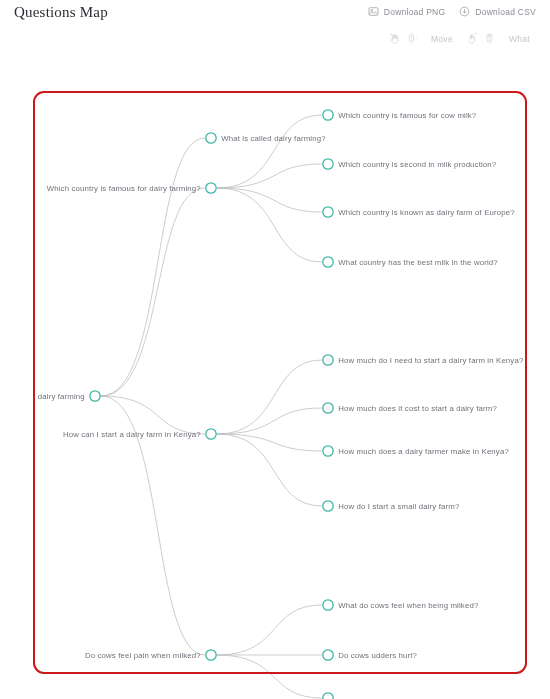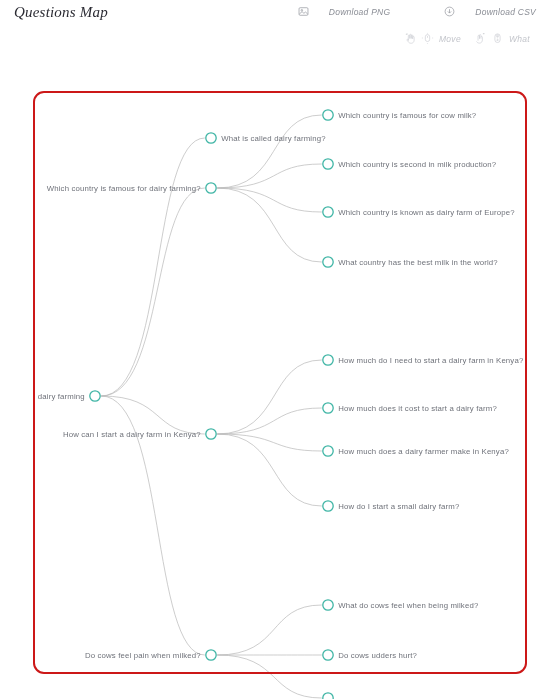--- a/index.html
+++ b/index.html
@@ -15,21 +15,20 @@
     font-family: "Liberation Sans", sans-serif;
     -webkit-font-smoothing: antialiased;
   }
 
   
   #header {
     position: absolute;
     left: 0; top: 0;
     width: 550px;
     height: 60px;
-    font-style: italic;
   }
   #page-title {
     position: absolute;
     left: 14px;
     top: 4px;
     font-family: "Liberation Serif", serif;
     font-size: 15px;
     color: #2b2b33;
     letter-spacing: .2px;
     white-space: nowrap;
@@ -39,27 +38,26 @@
     position: absolute;
     right: 14px;
     top: 6px;
     display: flex;
     align-items: center;
     gap: 14px;
   }
   .hdr-btn {
     display: flex;
     align-items: center;
-    gap: 20px;
+    gap: 5px;
     color: #8a8d95;
     font-size: 8.5px;
     letter-spacing: .25px;
     white-space: nowrap;
     cursor: pointer;
-    margin-left: 40px;
   }
   .hdr-btn svg { display: block; }
 
   .hint-row {
     position: absolute;
     right: 14px;
     top: 32px;
     display: flex;
     align-items: center;
     gap: 7px;
@@ -67,21 +65,21 @@
   .hint-group {
     display: flex;
     align-items: center;
     gap: 4px;
   }
   .hint-label {
     color: #c3c5cb;
     font-size: 8.5px;
     letter-spacing: .3px;
     white-space: nowrap;
-    margin-left: 1px;
+    margin-left: 9px;
     margin-right: 6px;
   }
   .hint-group svg { display: block; }
 
   
   #map-frame {
     position: absolute;
     left: 33px;
     top: 91px;
     width: 494px;

